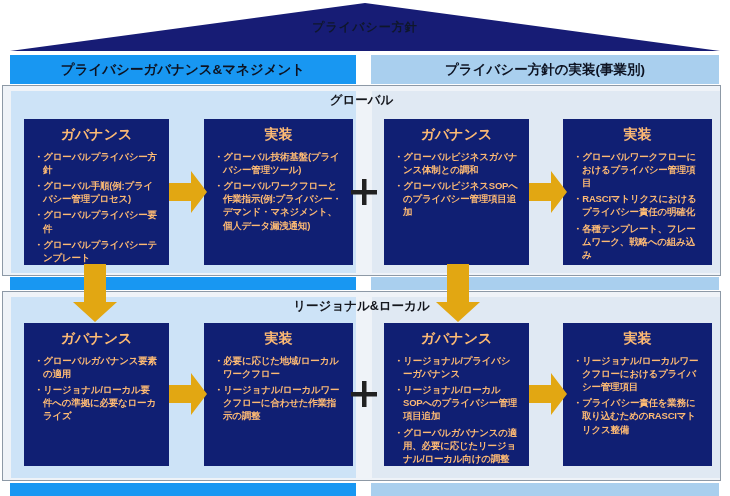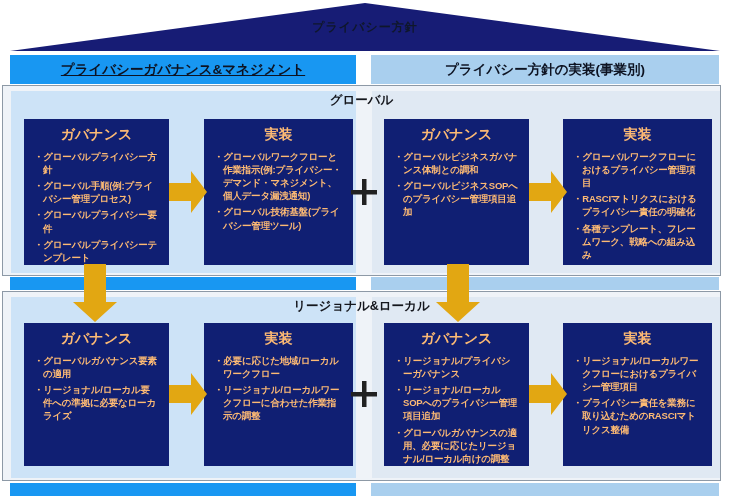--- a/index.html
+++ b/index.html
@@ -11,21 +11,21 @@
   .roof-svg{position:absolute;left:0;top:0;}
   .roof-title{
     position:absolute;left:0;top:19px;width:730px;text-align:center;
     color:#0f172a;font-size:12px;font-weight:bold;letter-spacing:1px;
   }
   
   .hdr{
     position:absolute;top:55px;height:29px;line-height:29px;text-align:center;
     font-size:13.5px;font-weight:bold;color:#0d1322;
   }
-  .hdr-left{left:10px;width:346px;background:var(--bright-blue);text-decoration:underline;}
+  .hdr-left{left:10px;width:346px;background:var(--bright-blue);}
   .hdr-right{left:371px;width:348px;background:var(--light-blue);}
   
   .band{
     position:absolute;left:2px;width:719px;background:#eff3f8;
     border:1px solid #8d99a6;box-sizing:border-box;
   }
   .band-0{top:85px;height:191px;}
   .band-1{top:291px;height:190px;}
   .panel{position:absolute;top:5px;bottom:2px;}
   .panel-left{left:8px;width:345px;background:var(--panel-left);}
@@ -76,22 +76,22 @@
         <ul>
           <li>・グローバルプライバシー方針</li>
           <li>・グローバル手順(例:プライバシー管理プロセス)</li>
           <li>・グローバルプライバシー要件</li>
           <li>・グローバルプライバシーテンプレート</li>
         </ul>
       </div>
       <div class="nbox" style="left: 201px; width: 149px; top: 33px; height: 146px;">
         <div class="nbox-title">実装</div>
         <ul>
+          <li>・グローバル技術基盤(プライバシー管理ツール)</li>
           <li>・グローバルワークフローと作業指示(例:プライバシー・デマンド・マネジメント、個人データ漏洩通知)</li>
-          <li>・グローバル技術基盤(プライバシー管理ツール)</li>
         </ul>
       </div>
       <svg width="38" height="48" class="conn" style="left: 166px; top: 82px;">
         <polygon points="0,15 22,15 22,3 38,24 22,45 22,33 0,33" fill="#e2a712"></polygon>
       </svg>
       <div class="nbox" style="left: 381px; width: 145px; top: 33px; height: 146px;">
         <div class="nbox-title">ガバナンス</div>
         <ul>
           <li>・グローバルビジネスガバナンス体制との調和</li>
           <li>・グローバルビジネスSOPへのプライバシー管理項目追加</li>

